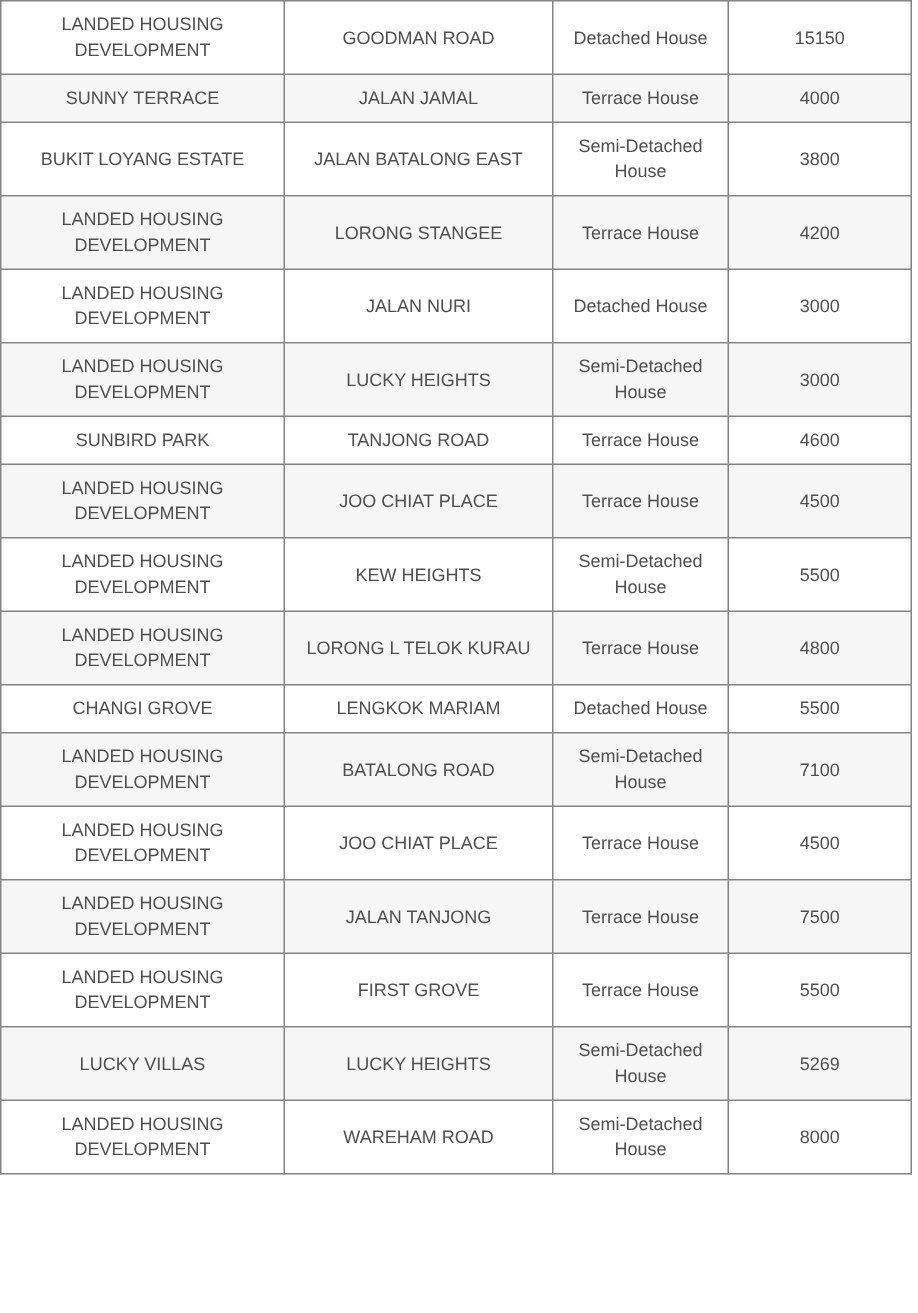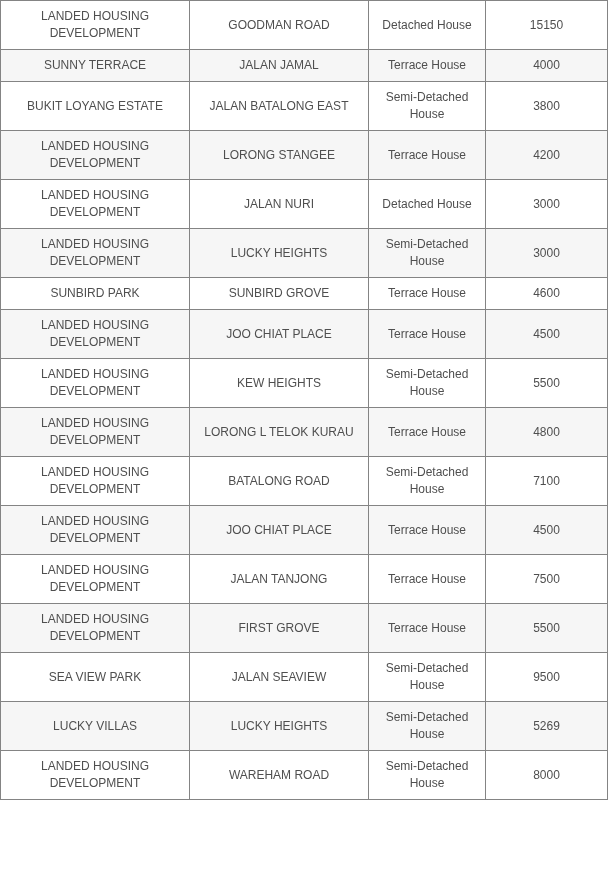--- a/index.html
+++ b/index.html
@@ -78,41 +78,47 @@
           <td>3000</td>
         </tr>
         <tr>
           <td>LANDED HOUSING DEVELOPMENT</td>
           <td>LUCKY HEIGHTS</td>
           <td>Semi-Detached House</td>
           <td>3000</td>
         </tr>
         <tr>
           <td>SUNBIRD PARK</td>
-          <td>SUNBIRD GROVE</td>
+          <td>TANJONG ROAD</td>
           <td>Terrace House</td>
           <td>4600</td>
         </tr>
         <tr>
           <td>LANDED HOUSING DEVELOPMENT</td>
           <td>JOO CHIAT PLACE</td>
           <td>Terrace House</td>
           <td>4500</td>
         </tr>
         <tr>
           <td>LANDED HOUSING DEVELOPMENT</td>
           <td>KEW HEIGHTS</td>
           <td>Semi-Detached House</td>
           <td>5500</td>
         </tr>
         <tr>
           <td>LANDED HOUSING DEVELOPMENT</td>
           <td>LORONG L TELOK KURAU</td>
           <td>Terrace House</td>
           <td>4800</td>
+        </tr>
+        <tr>
+          <td>CHANGI GROVE</td>
+          <td>LENGKOK MARIAM</td>
+          <td>Detached House</td>
+          <td>5500</td>
         </tr>
         <tr>
           <td>LANDED HOUSING DEVELOPMENT</td>
           <td>BATALONG ROAD</td>
           <td>Semi-Detached House</td>
           <td>7100</td>
         </tr>
         <tr>
           <td>LANDED HOUSING DEVELOPMENT</td>
           <td>JOO CHIAT PLACE</td>
@@ -125,26 +131,20 @@
           <td>Terrace House</td>
           <td>7500</td>
         </tr>
         <tr>
           <td>LANDED HOUSING DEVELOPMENT</td>
           <td>FIRST GROVE</td>
           <td>Terrace House</td>
           <td>5500</td>
         </tr>
         <tr>
-          <td>SEA VIEW PARK</td>
-          <td>JALAN SEAVIEW</td>
-          <td>Semi-Detached House</td>
-          <td>9500</td>
-        </tr>
-        <tr>
           <td>LUCKY VILLAS</td>
           <td>LUCKY HEIGHTS</td>
           <td>Semi-Detached House</td>
           <td>5269</td>
         </tr>
         <tr>
           <td>LANDED HOUSING DEVELOPMENT</td>
           <td>WAREHAM ROAD</td>
           <td>Semi-Detached House</td>
           <td>8000</td>

